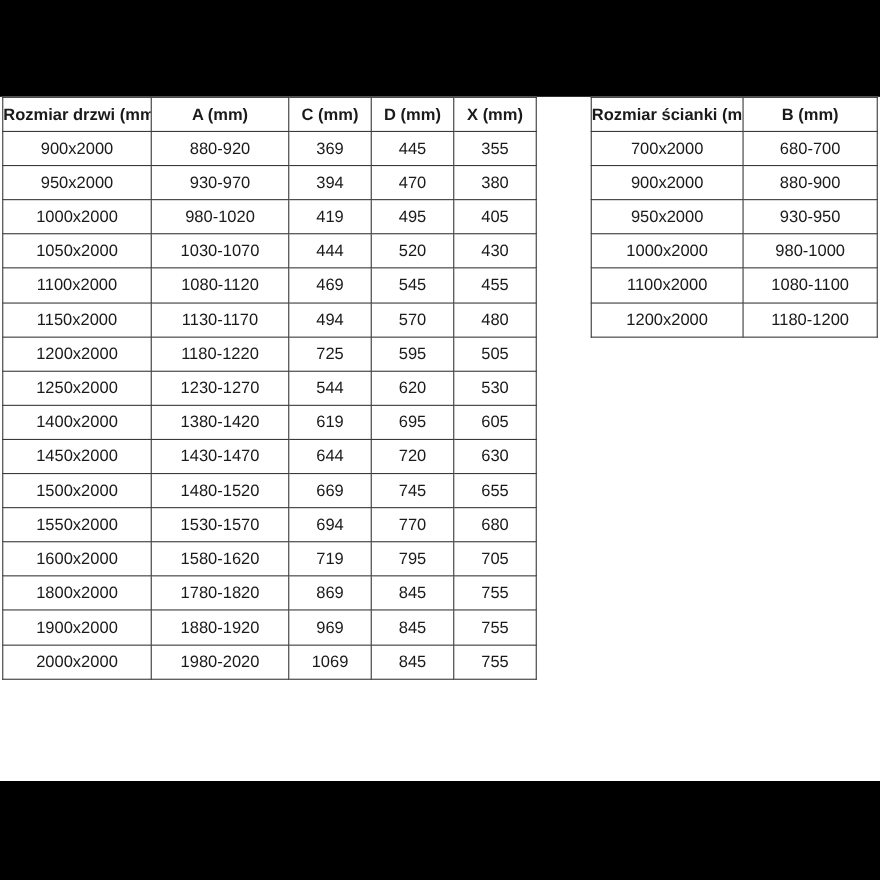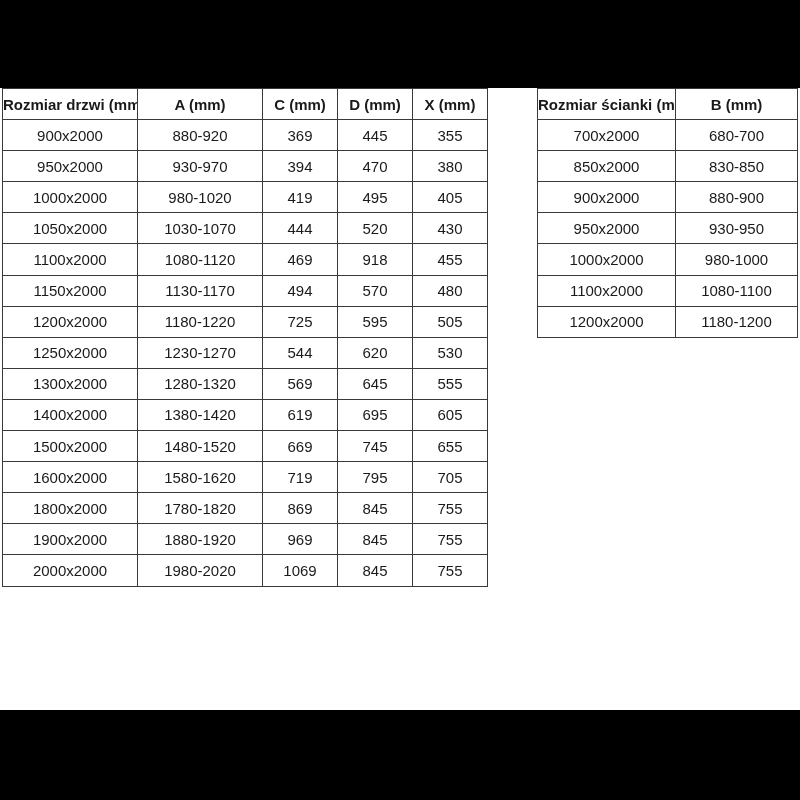--- a/index.html
+++ b/index.html
@@ -91,21 +91,21 @@
         <td>1050x2000</td>
         <td>1030-1070</td>
         <td>444</td>
         <td>520</td>
         <td>430</td>
       </tr>
       <tr>
         <td>1100x2000</td>
         <td>1080-1120</td>
         <td>469</td>
-        <td>918</td>
+        <td>545</td>
         <td>455</td>
       </tr>
       <tr>
         <td>1150x2000</td>
         <td>1130-1170</td>
         <td>494</td>
         <td>570</td>
         <td>480</td>
       </tr>
       <tr>
@@ -116,39 +116,46 @@
         <td>505</td>
       </tr>
       <tr>
         <td>1250x2000</td>
         <td>1230-1270</td>
         <td>544</td>
         <td>620</td>
         <td>530</td>
       </tr>
       <tr>
-        <td>1300x2000</td>
-        <td>1280-1320</td>
-        <td>569</td>
-        <td>645</td>
-        <td>555</td>
-      </tr>
-      <tr>
         <td>1400x2000</td>
         <td>1380-1420</td>
         <td>619</td>
         <td>695</td>
         <td>605</td>
       </tr>
       <tr>
+        <td>1450x2000</td>
+        <td>1430-1470</td>
+        <td>644</td>
+        <td>720</td>
+        <td>630</td>
+      </tr>
+      <tr>
         <td>1500x2000</td>
         <td>1480-1520</td>
         <td>669</td>
         <td>745</td>
         <td>655</td>
+      </tr>
+      <tr>
+        <td>1550x2000</td>
+        <td>1530-1570</td>
+        <td>694</td>
+        <td>770</td>
+        <td>680</td>
       </tr>
       <tr>
         <td>1600x2000</td>
         <td>1580-1620</td>
         <td>719</td>
         <td>795</td>
         <td>705</td>
       </tr>
       <tr>
         <td>1800x2000</td>
@@ -184,24 +191,20 @@
         <th>Rozmiar ścianki (mm)</th>
         <th>B (mm)</th>
       </tr>
     </thead>
     <tbody>
       <tr>
         <td>700x2000</td>
         <td>680-700</td>
       </tr>
       <tr>
-        <td>850x2000</td>
-        <td>830-850</td>
-      </tr>
-      <tr>
         <td>900x2000</td>
         <td>880-900</td>
       </tr>
       <tr>
         <td>950x2000</td>
         <td>930-950</td>
       </tr>
       <tr>
         <td>1000x2000</td>
         <td>980-1000</td>

